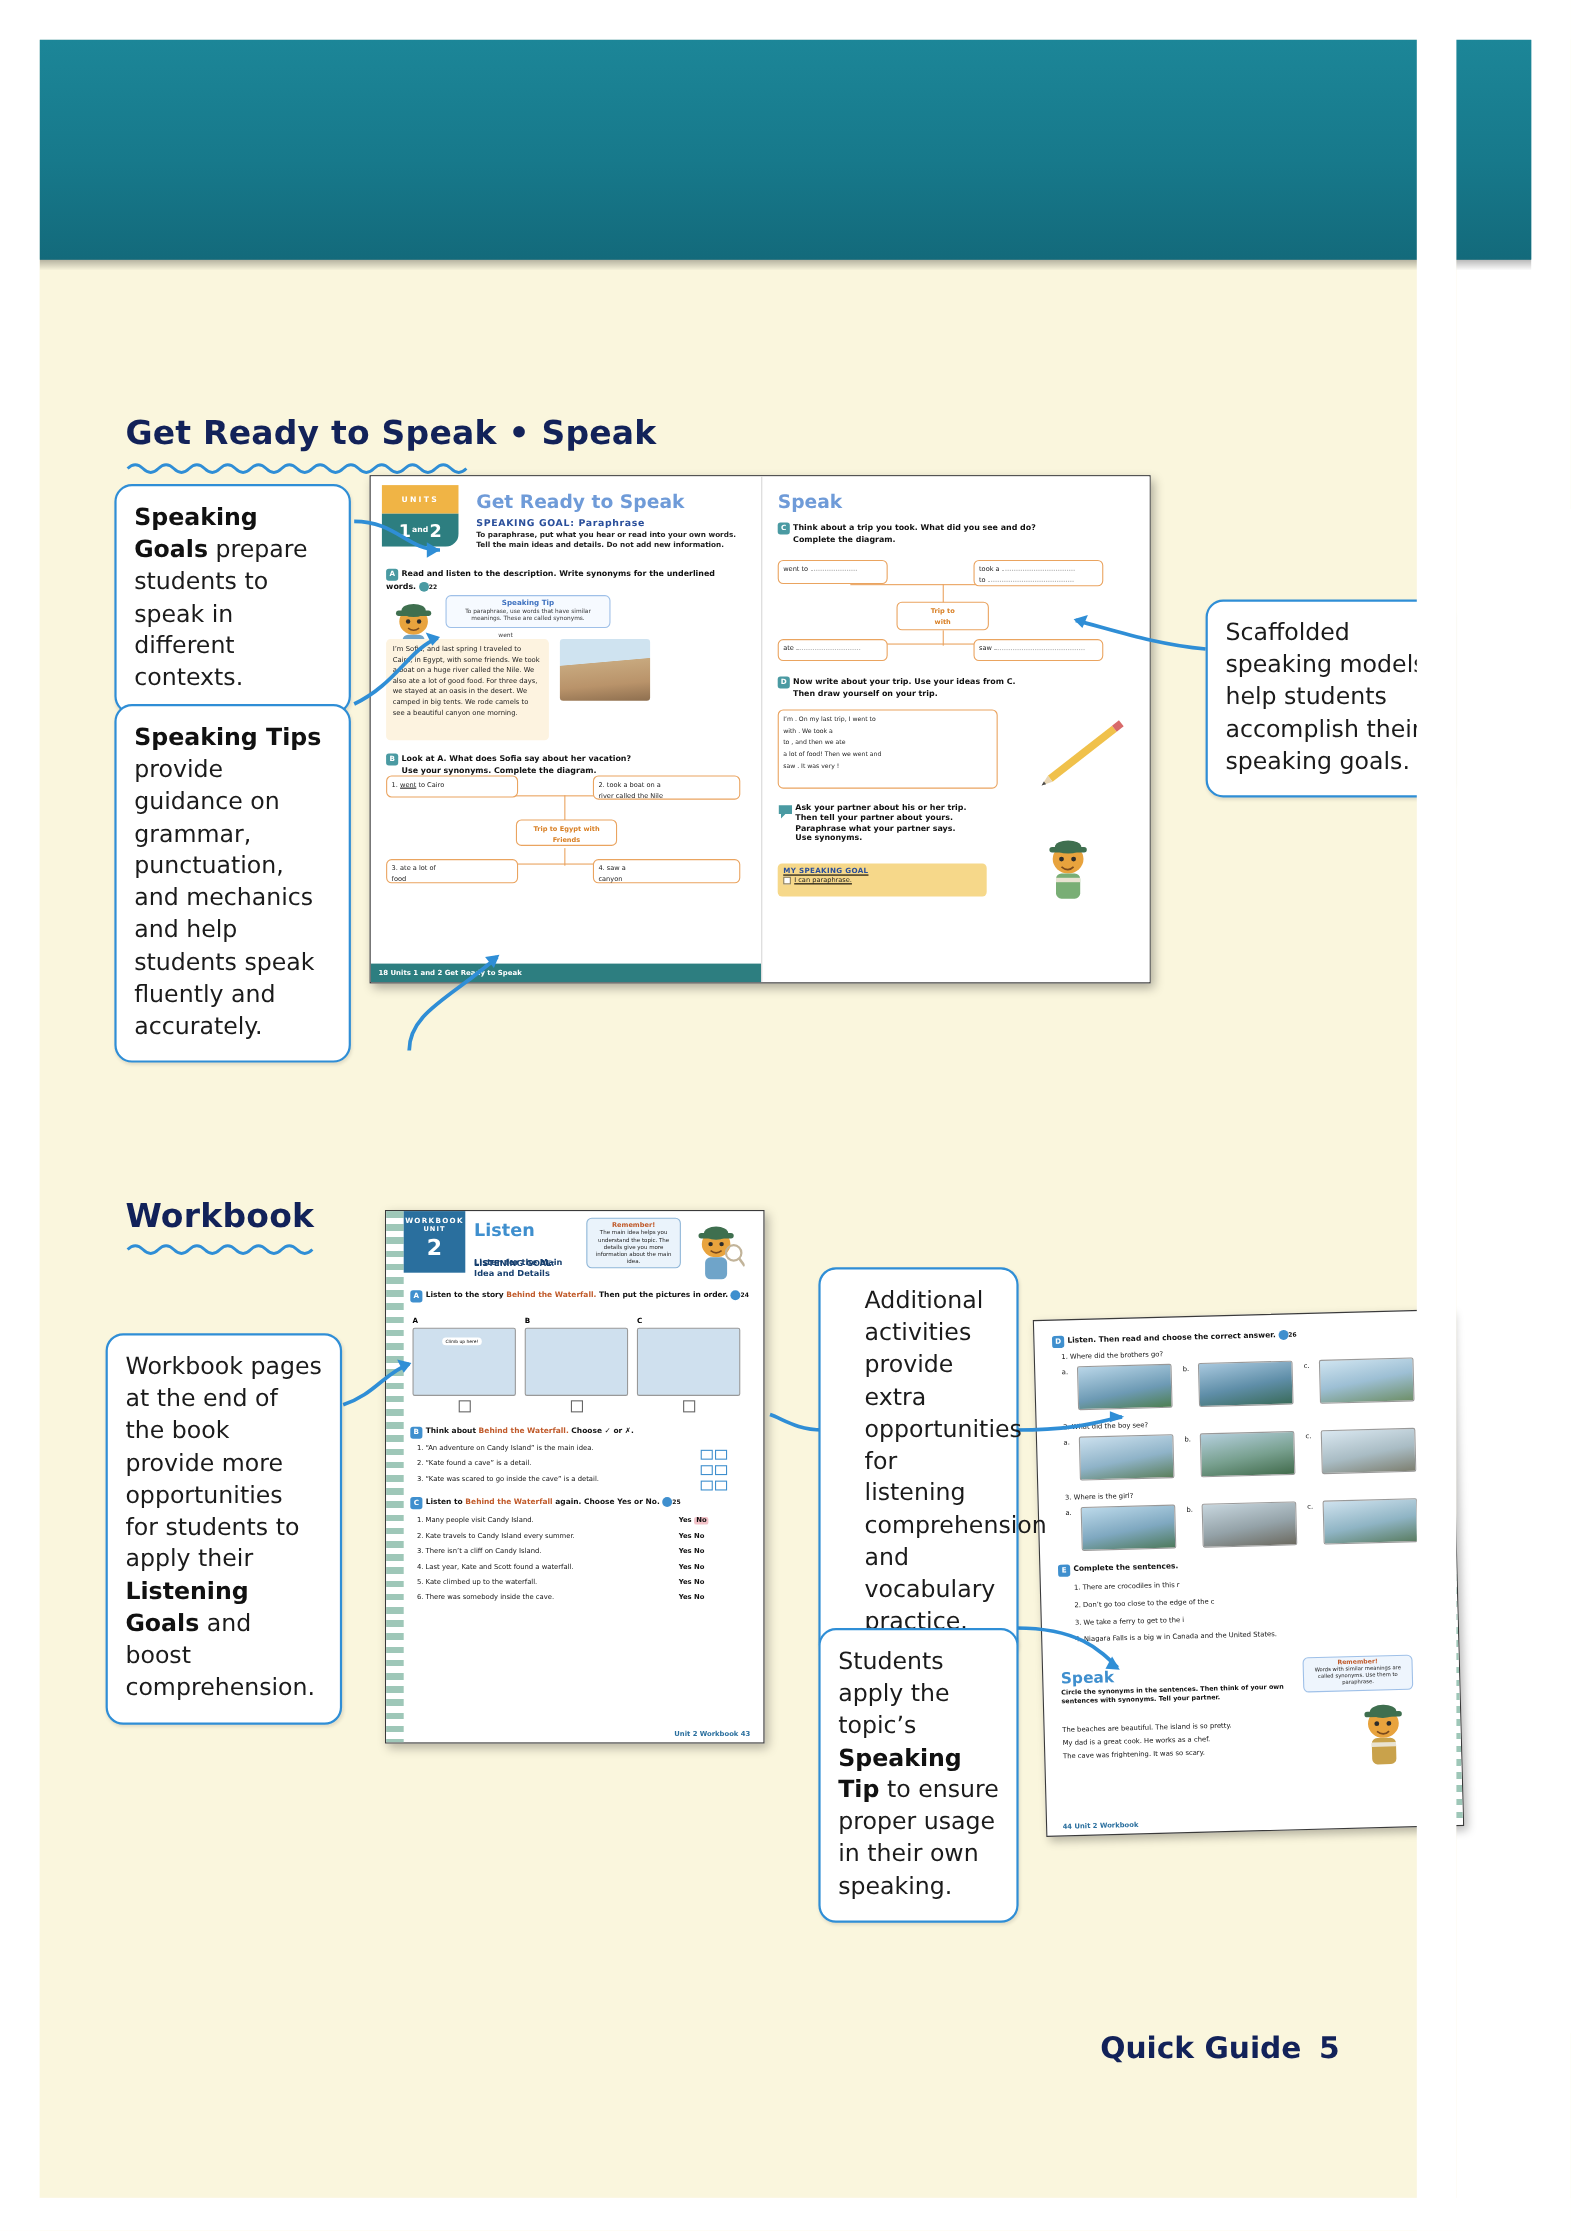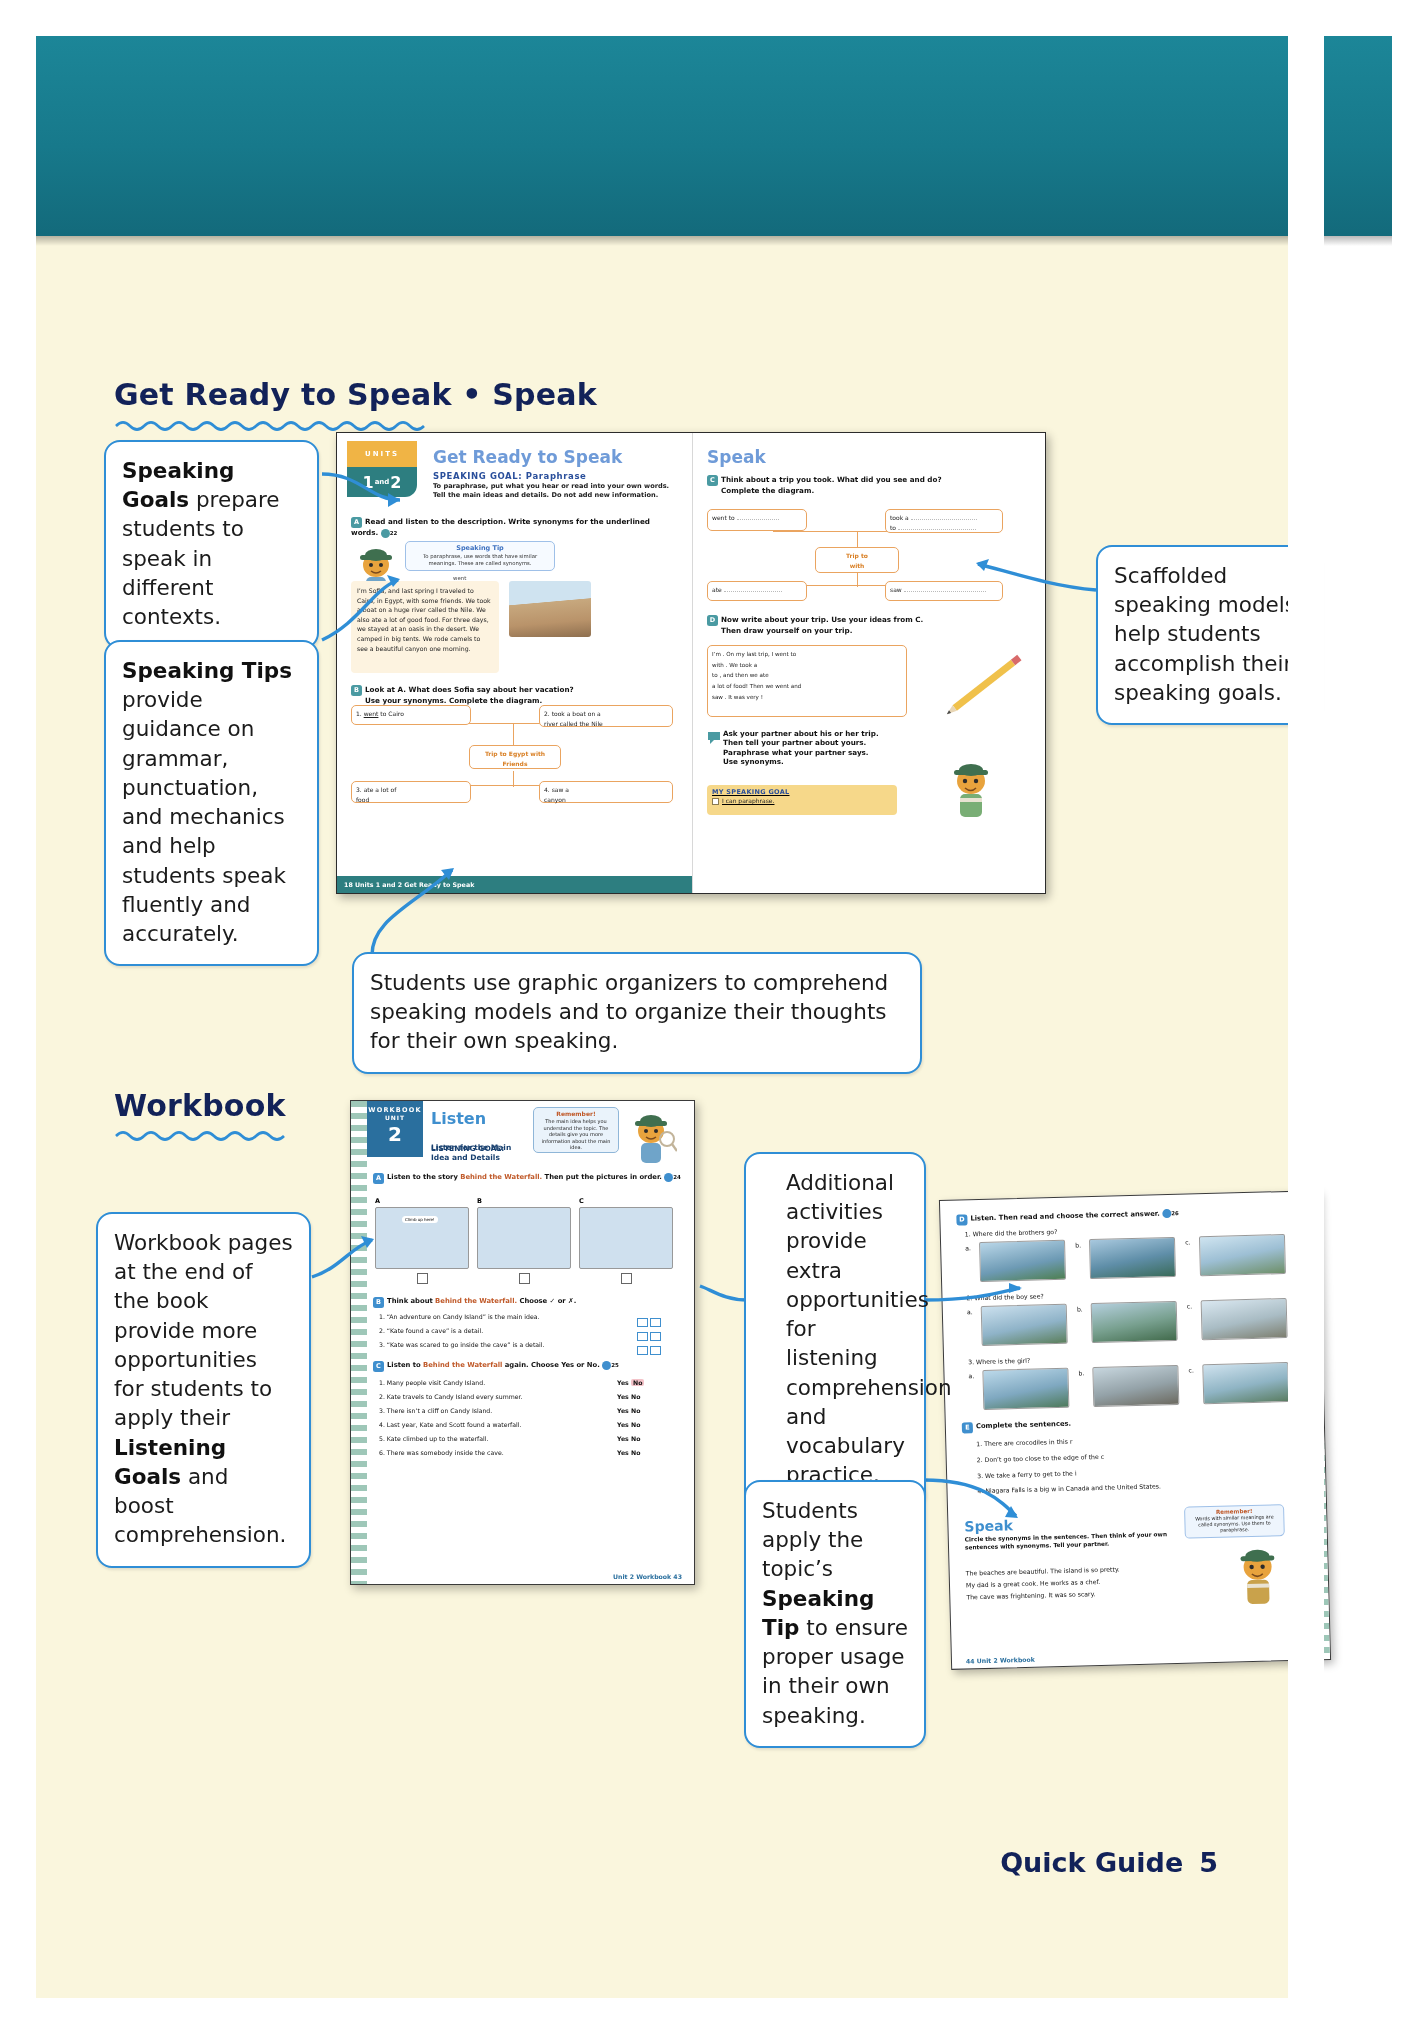--- a/index.html
+++ b/index.html
@@ -196,23 +196,20 @@
   </div>
 
   <div class="callout" style="left:104px; top:640px; width:215px;">
     <b>Speaking Tips</b><span> provide guidance on grammar, punctuation, and mechanics and help students speak fluently and accurately.</span>
   </div>
 
   <div class="callout" style="left:1096px; top:545px; width:225px;">
     <span>Scaffolded speaking models help students accomplish their speaking goals.</span>
   </div>
 
-  <div class="callout" style="left:352px; top:952px; width:570px;">
-    <span>Students use graphic organizers to comprehend speaking models and to organize their thoughts for their own speaking.</span>
-  </div>
 
   <div class="spread sp-top">
 
     <div class="sp-half sp-l">
       <div class="unit-tab">
         <div class="u1">UNITS</div>
         <div class="u2">
           <span>1</span>
             <small>and</small>
             <span>2</span>

